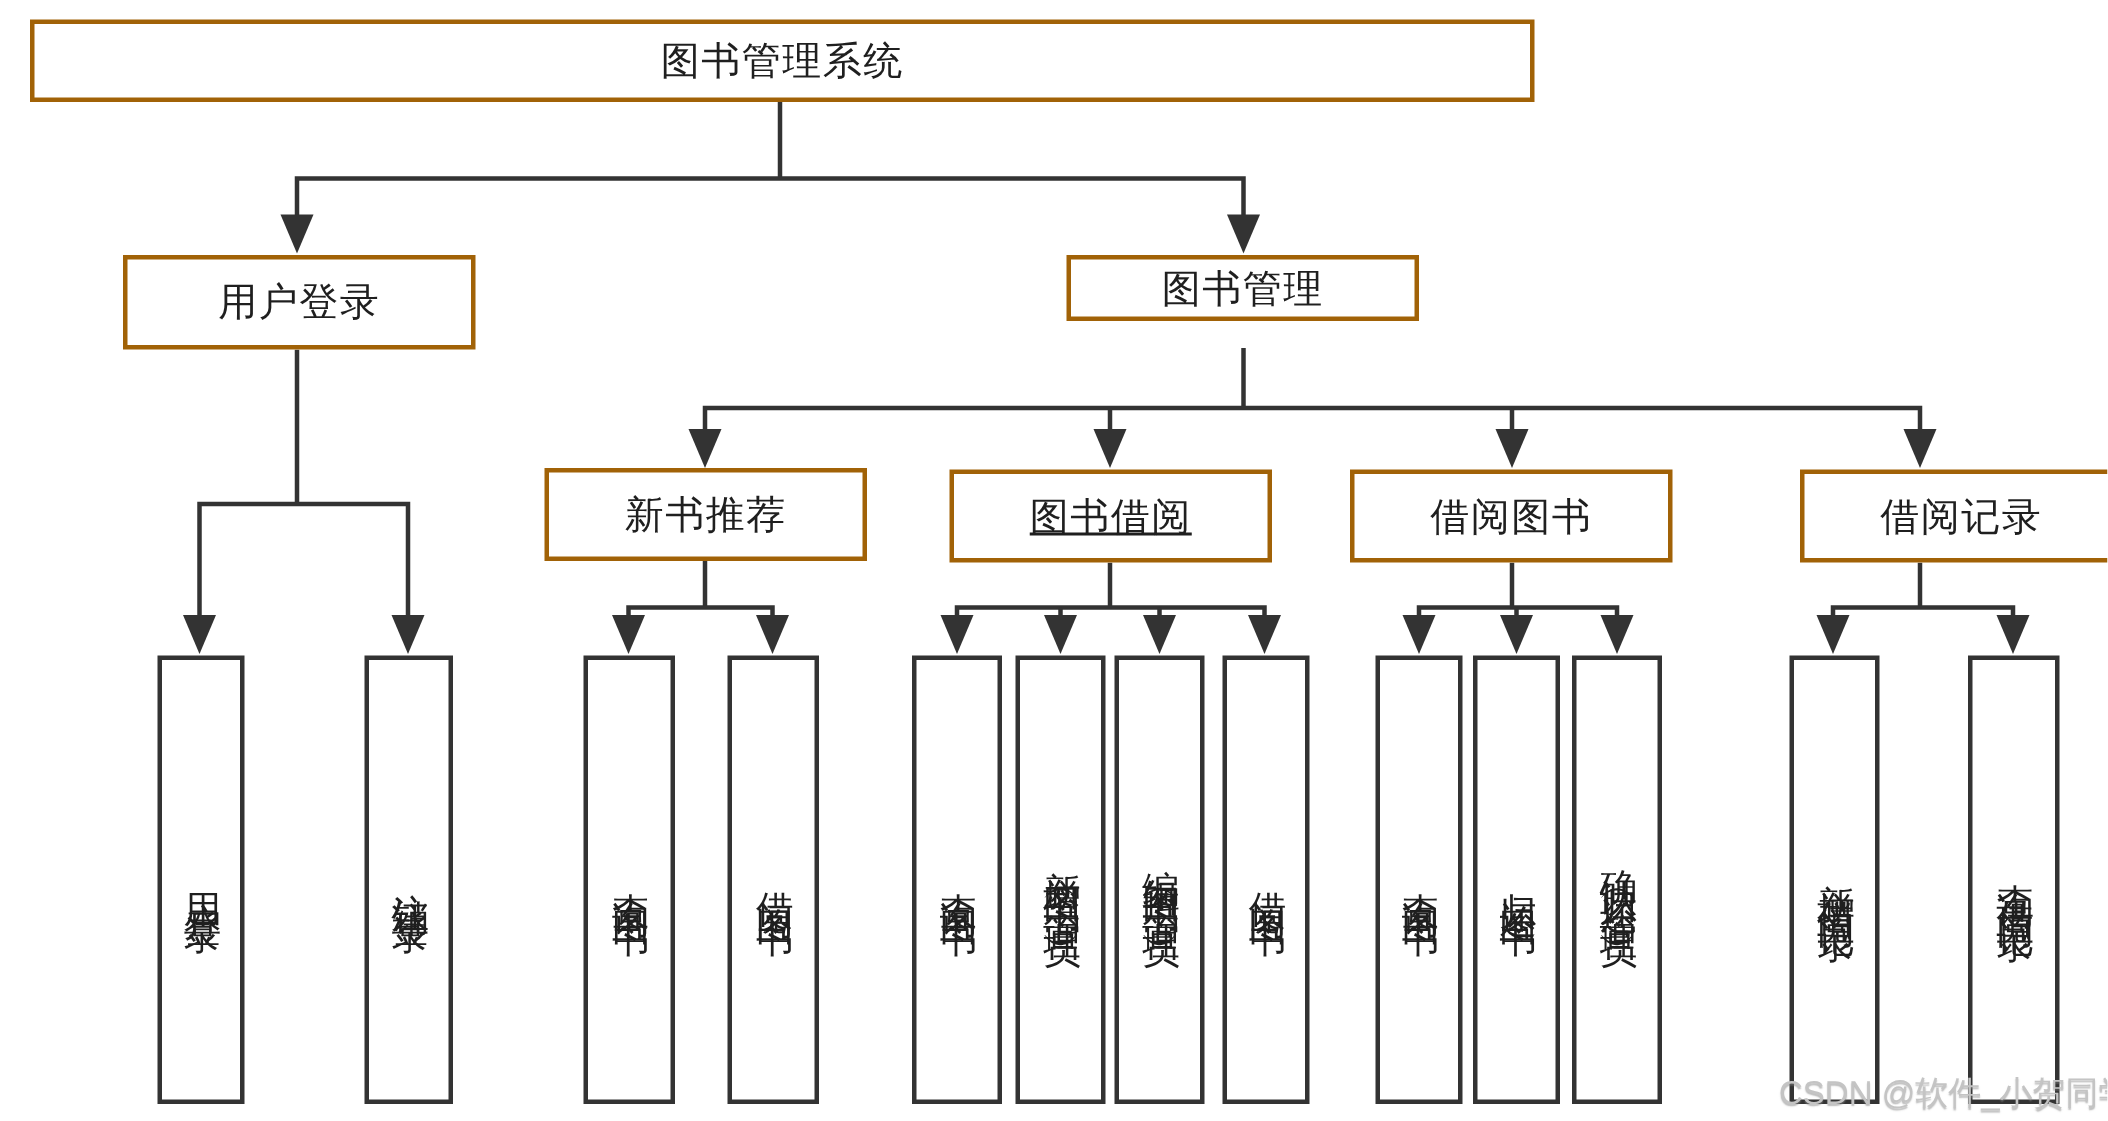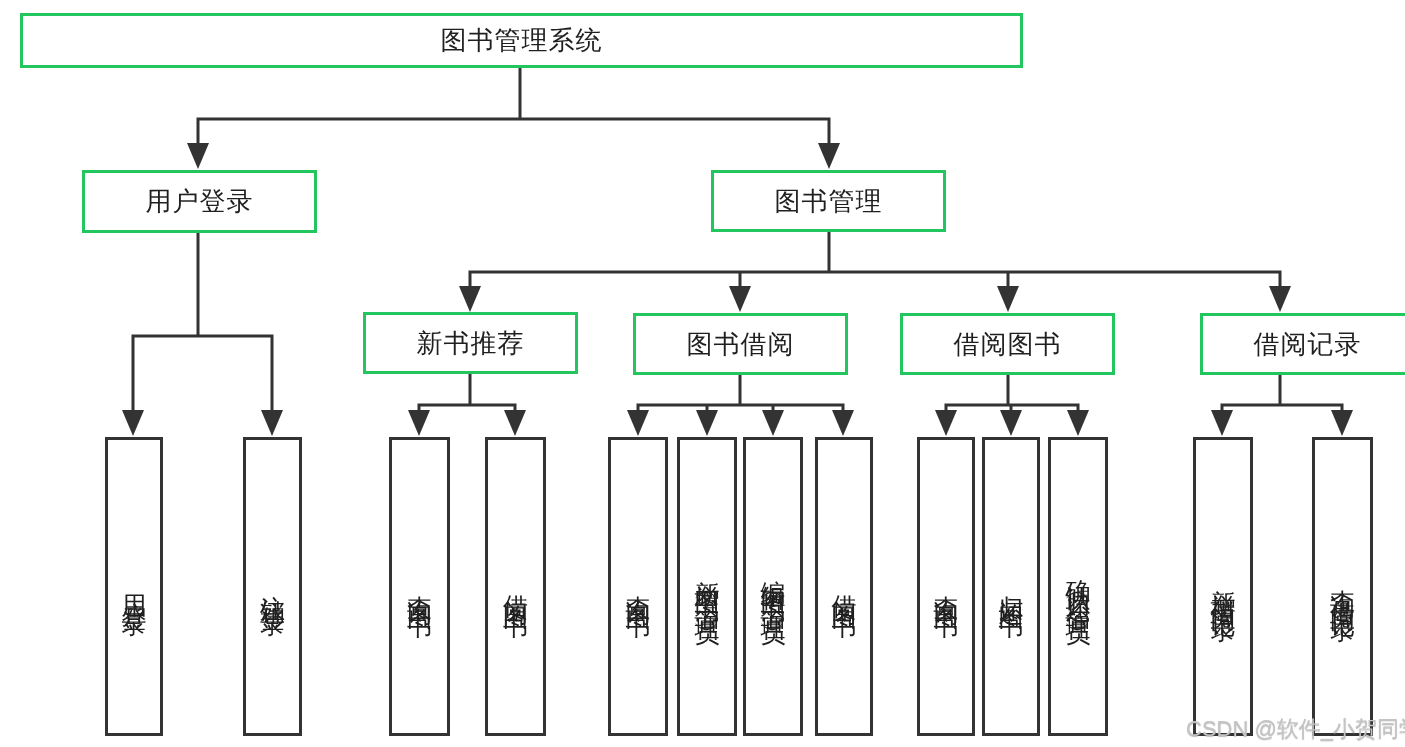--- a/index.html
+++ b/index.html
@@ -17,21 +17,21 @@
   }
   #connectors {
     position: absolute;
     left: 0;
     top: 0;
     pointer-events: none;
   }
   .hbox {
     position: absolute;
     box-sizing: border-box;
-    border: 3px solid #22c55e;
+    border: 3px solid #a16207;
     background: #ffffff;
     display: flex;
     align-items: center;
     justify-content: center;
     font-size: 26px;
     font-weight: 500;
     color: #1f1f1f;
     letter-spacing: 1px;
     z-index: 2;
   }
@@ -116,28 +116,28 @@
     </g>
   </svg>
 
   <div class="hbox" style="left:20px; top:13px; width:1003px; height:55px;">
     <span>图书管理系统</span>
   </div>
 
   <div class="hbox" style="left:82px; top:170px; width:235px; height:63px;">
     <span>用户登录</span>
   </div>
-  <div class="hbox" style="left:711px; top:170px; width:235px; height:62px;">
+  <div class="hbox" style="left:711px; top:170px; width:235px; height:44px;">
     <span>图书管理</span>
   </div>
 
   <div class="hbox" style="left:363px; top:312px; width:215px; height:62px;justify-content:center;">
     <span>新书推荐</span>
   </div>
-  <div class="hbox" style="left:633px; top:313px; width:215px; height:62px;">
+  <div class="hbox" style="left:633px; top:313px; width:215px; height:62px;text-decoration:underline;">
     <span>图书借阅</span>
   </div>
   <div class="hbox" style="left:900px; top:313px; width:215px; height:62px;">
     <span>借阅图书</span>
   </div>
   <div class="hbox" style="left:1172px; top:313px; width:215px; height:62px;margin-left:28px;">
     <span>借阅记录</span>
   </div>
 
   <div class="vbox" style="left:105px; top:437px; width:58px; height:299px;">

